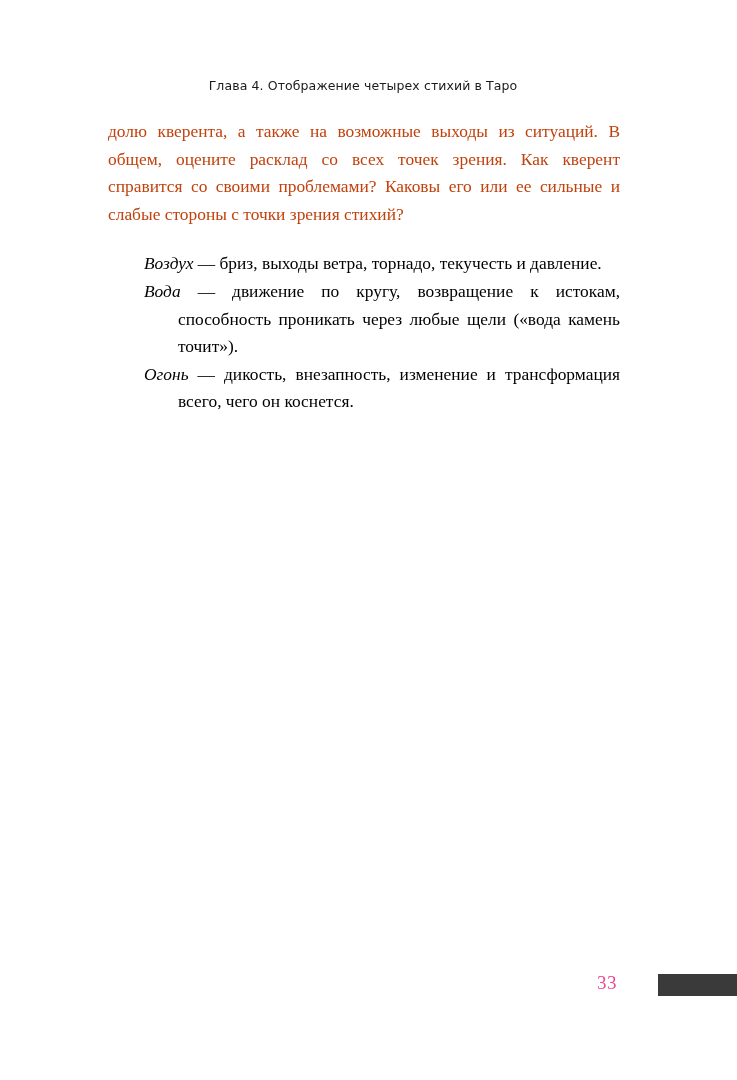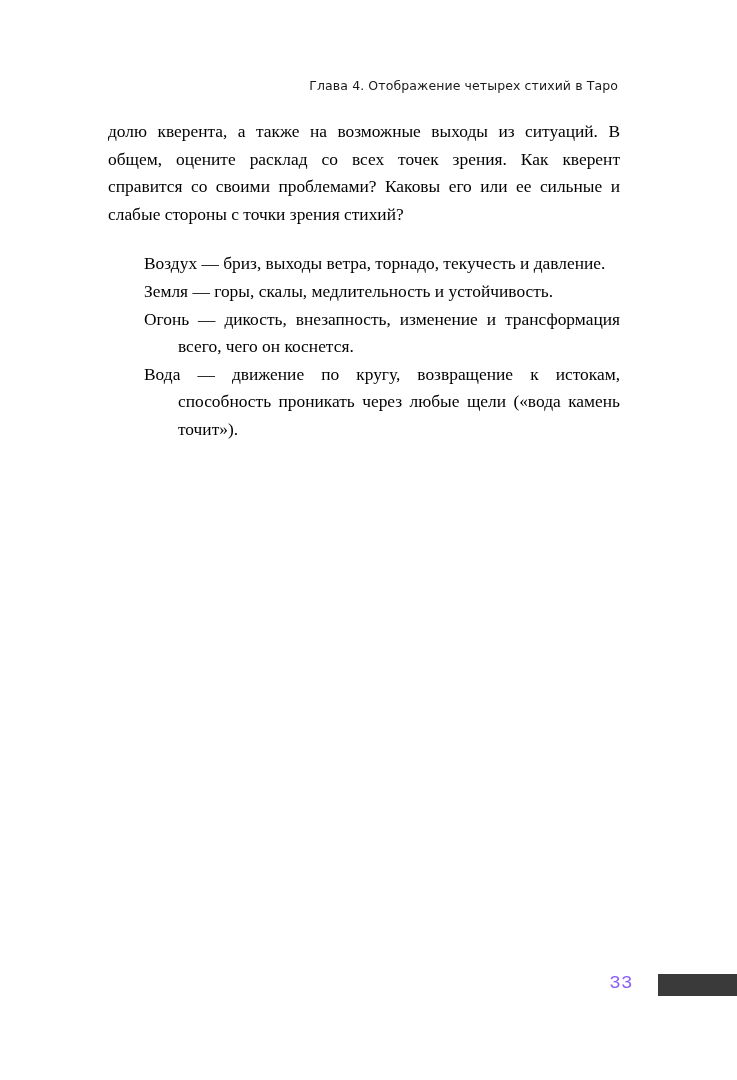--- a/index.html
+++ b/index.html
@@ -24,21 +24,21 @@
     height: 1080px;
     background: #ffffff;
   }
 
   
   .running-head {
     position: absolute;
     left: 108px;
     top: 78px;
     width: 510px;
-    text-align: right;
+    text-align: center;
     font-family: "DejaVu Sans", sans-serif;
     font-size: 12.5px;
     letter-spacing: 0.1px;
     color: #1a1a1a;
     white-space: nowrap;
   }
 
   
   .textblock {
     position: absolute;
@@ -46,21 +46,21 @@
     top: 118px;
     width: 512px;
   }
 
   p.body {
     margin: 0;
     font-size: 17.4px;
     line-height: 27.6px;
     text-align: justify;
     text-justify: inter-word;
-    color: #000000;
+    color: #c2410c;
     hyphens: manual;
   }
   p.body.indent {
     text-indent: 28px;
   }
 
   
   .deflist {
     margin-top: 22px;
     padding-left: 36px;
@@ -71,30 +71,31 @@
     line-height: 27.6px;
     text-align: justify;
     padding-left: 34px;
     text-indent: -34px;
     color: #000;
   }
   .defitem + .defitem {
     margin-top: 0px;
   }
   .defitem .term {
+    font-style: italic;
   }
 
   
   .folio {
     position: absolute;
-    right: 104px;
+    right: 120px;
     bottom: 86px;
-    font-family: Liberation Mono, monospace;
+    font-family: Liberation Serif, serif;
     font-size: 19px;
-    color: #8b5cf6;
+    color: #ec4899;
     letter-spacing: 0.5px;
   }
   .folio-bar {
     position: absolute;
     right: 0px;
     bottom: 84px;
     width: 79px;
     height: 22px;
     background: #3a3a3a;
   }
@@ -110,30 +111,27 @@
 
     <p class="body">долю кверента, а также на возможные выходы из ситуаций. В общем, оцените расклад со всех точек зрения. Как кверент справится со своими проблемами? Каковы его или ее сильные и слабые стороны с точки зрения стихий?</p>
 
 
     <div class="deflist">
 
       <p class="defitem">
         <span class="term">Воздух</span><span> — бриз, выходы ветра, торнадо, текучесть и давление.</span>
       </p>
 
+
       <p class="defitem">
-        <span class="term">Земля</span><span> — горы, скалы, медлительность и устойчивость.</span>
+        <span class="term">Вода</span><span> — движение по кругу, возвращение к истокам, способность проникать через любые щели («вода камень точит»).</span>
       </p>
 
       <p class="defitem">
         <span class="term">Огонь</span><span> — дикость, внезапность, изменение и трансформация всего, чего он коснется.</span>
-      </p>
-
-      <p class="defitem">
-        <span class="term">Вода</span><span> — движение по кругу, возвращение к истокам, способность проникать через любые щели («вода камень точит»).</span>
       </p>
 
     </div>
   </div>
 
   <div class="folio">33</div>
 
   <div class="folio-bar"></div>
 
 </div>

